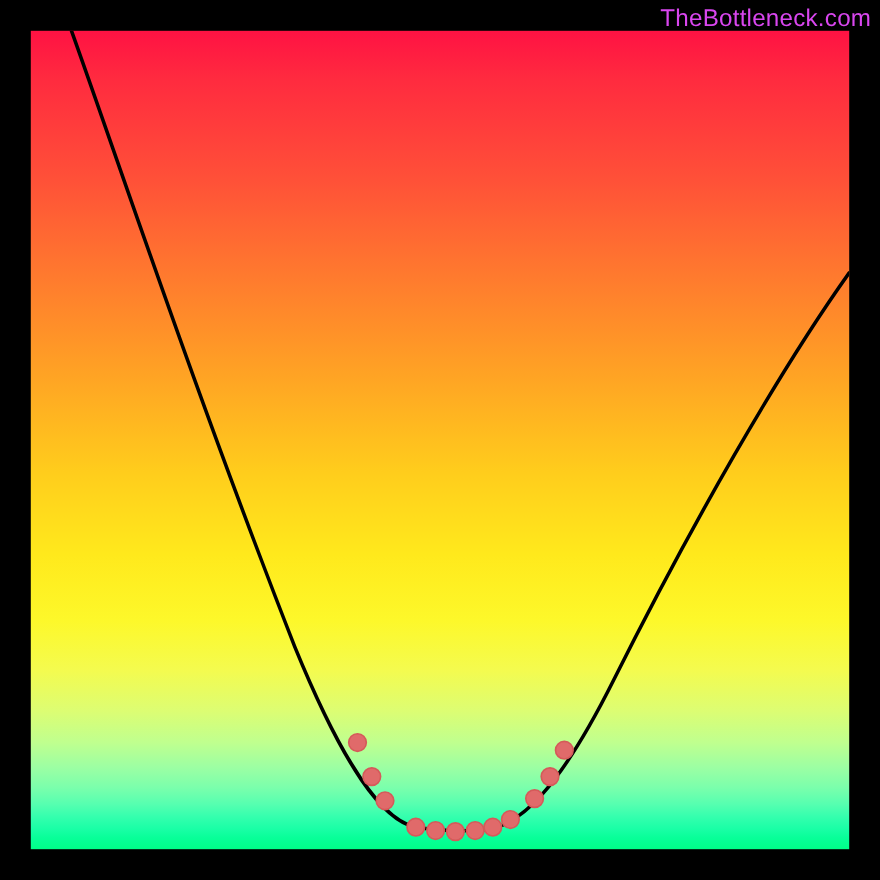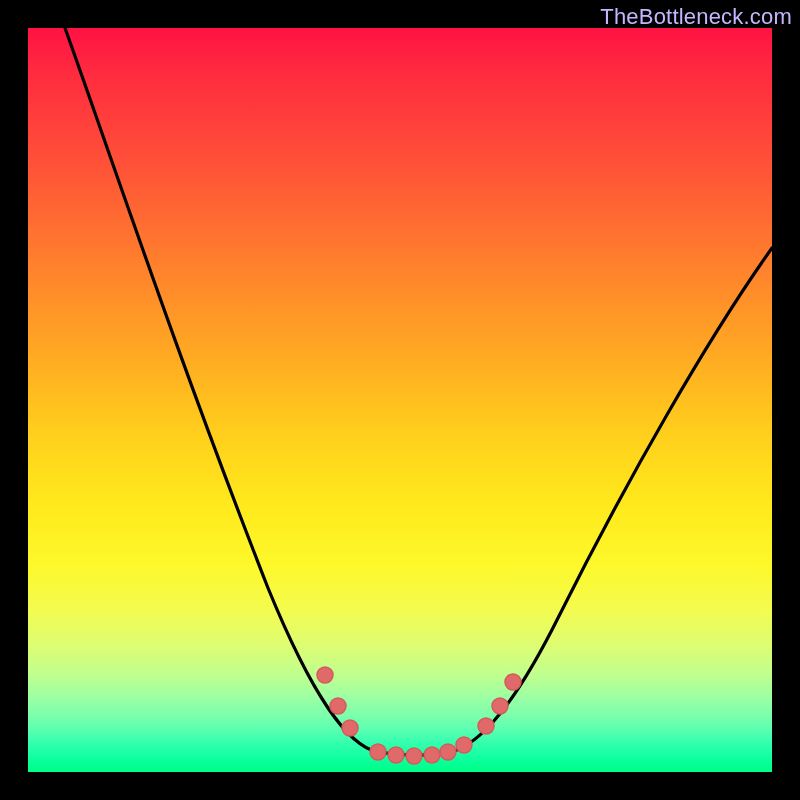--- a/index.html
+++ b/index.html
@@ -51,21 +51,21 @@
     left: 0;
     top: 0;
     width: 744px;
     height: 744px;
     pointer-events: none;
   }
   .watermark {
     position: absolute;
     top: 4px;
     right: 8px;
-    color: #c4b5fd;
+    color: #d946ef;
     font-size: 22px;
     letter-spacing: 0.2px;
     font-weight: 400;
     user-select: none;
   }
 </style>
 </head>
 <body>
 
 <div class="outer">

